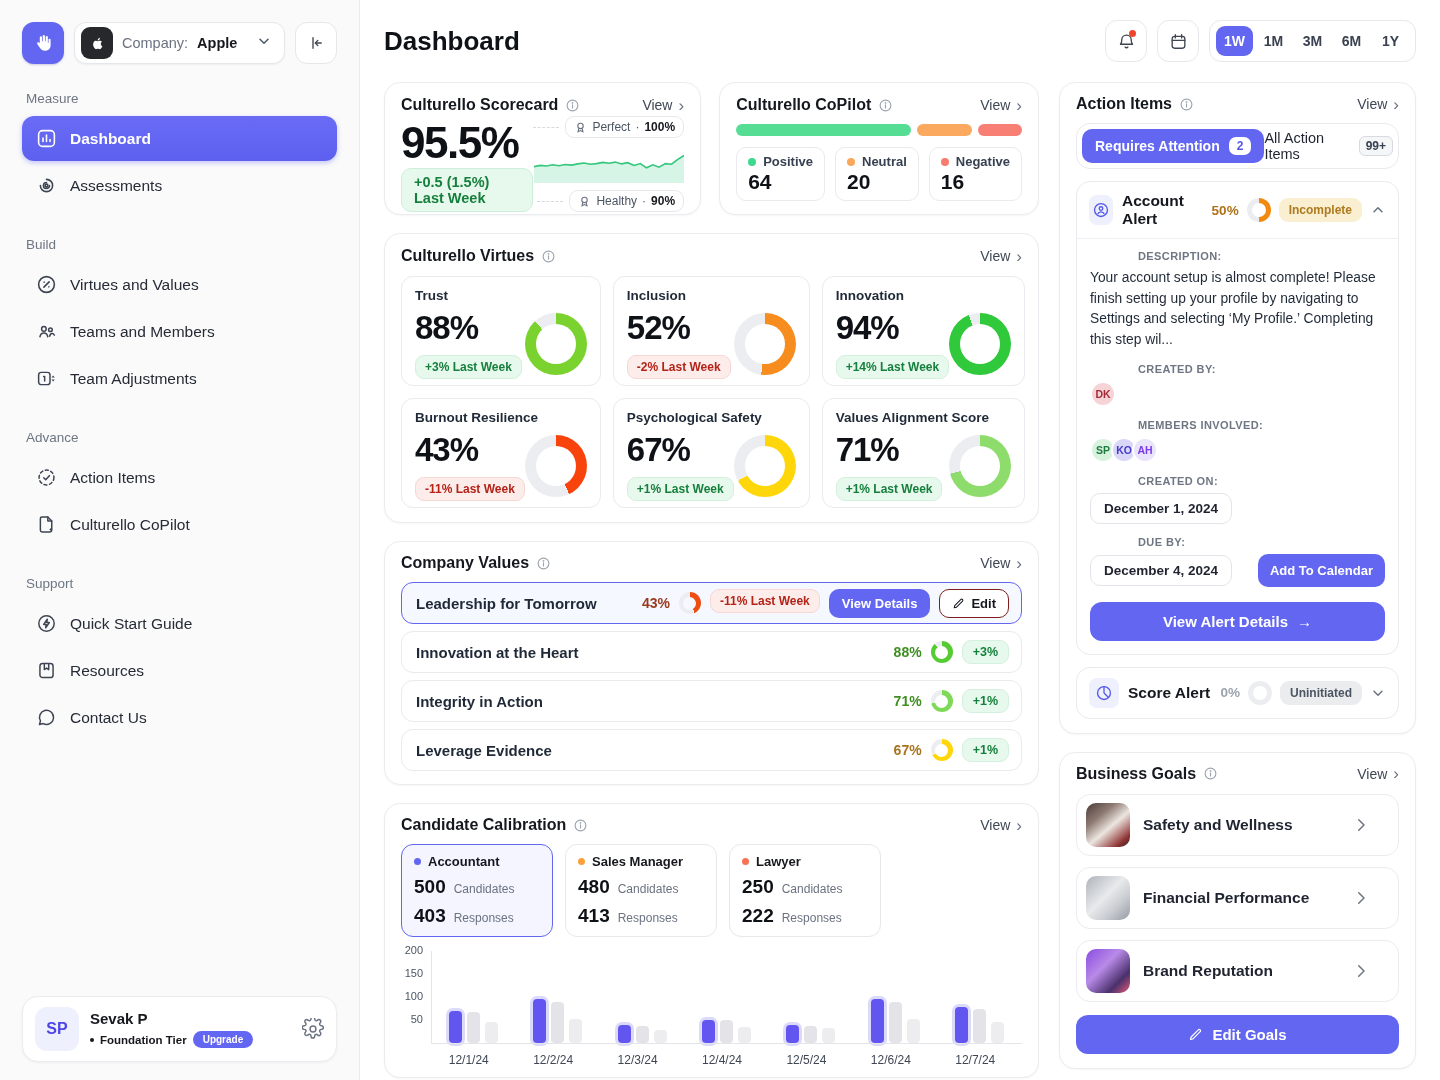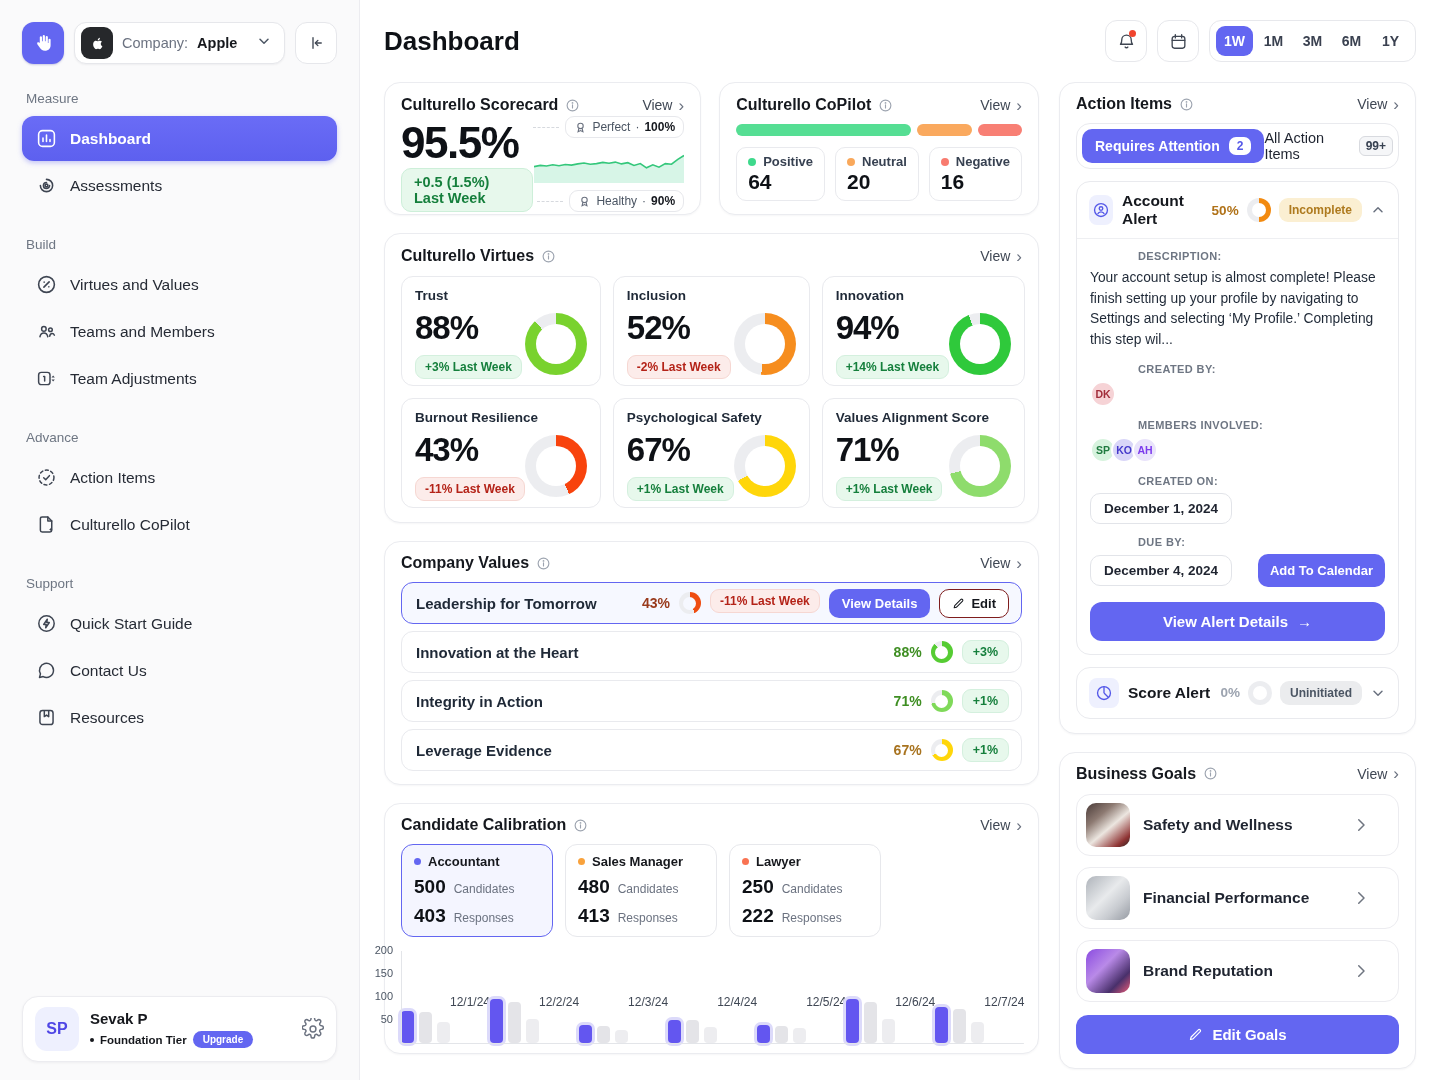--- a/index.html
+++ b/index.html
@@ -122,21 +122,21 @@
   .role-label { font-size:13px; font-weight:600; color:#16181D; }
   .role-stat { display:flex; align-items:baseline; gap:8px; margin-top:7px; }
   .role-num { font-size:19px; font-weight:700; color:#0E1116; }
   .role-cap { font-size:12px; color:#6B7280; }
   .chart-wrap { display:flex; margin-top:14px; }
   .yaxis { width:30px; position:relative; height:92px; }
   .ytick { position:absolute; right:8px; font-size:11px; color:#4B5563; }
   .plot { flex:1; position:relative; display:flex; justify-content:space-around; align-items:flex-start; }
   .baseline { position:absolute; left:0; right:0; top:92px; border-top:1.5px solid #E3E5E9; border-radius:2px; }
   .axisline { position:absolute; left:0; top:0; height:92px; border-left:1.5px solid #E3E5E9; }
-  .bgroup { display:flex; flex-direction:row; align-items:center; }
+  .bgroup { display:flex; flex-direction:column; align-items:flex-start; }
   .bars { display:flex; align-items:flex-end; gap:5px; height:92px; }
   .bar { width:13px; border-radius:4px; }
   .bar-accent { box-shadow:0 0 0 3px #DCDAFA; }
   .bxlab { font-size:12px; color:#3F4754; margin-top:10px; }
 
   
   .action-items { padding:12px 16px 14px; }
   .ai-tabs { border:1px solid #E9EAEE; border-radius:14px; padding:5px; display:flex; align-items:center; margin-top:10px; }
   .ai-tab-active { background:#6366F1; border-radius:10px; padding:8px 13px; display:flex; align-items:center; gap:9px; color:#fff; font-size:14px; font-weight:700; cursor:pointer; }
   .ai-tab-badge { background:#fff; color:#5558E8; font-size:12px; font-weight:700; border-radius:7px; padding:2px 8px; }
@@ -302,34 +302,34 @@
       <span class="nav-ico">
           <svg viewBox="0 0 24 24" fill="none" stroke="currentColor" stroke-width="1.7" stroke-linejoin="round">
             <circle cx="12" cy="12" r="8.8"></circle>
             <path d="M12.9 7l-4.1 6.1h2.9l-.6 3.9 4.1-6.1h-2.9z"></path>
           </svg>
         </span>
       <span>Quick Start Guide</span>
     </div>
     <div class="nav-item">
       <span class="nav-ico">
-          <svg viewBox="0 0 24 24" fill="none" stroke="currentColor" stroke-width="1.7" stroke-linecap="round" stroke-linejoin="round">
-            <path d="M20 11.8a8 8 0 1 0-14.9 4L4 20l4.2-1.1A8 8 0 0 0 20 11.8z"></path>
-          </svg>
-        </span>
-      <span>Contact Us</span>
-    </div>
-    <div class="nav-item">
-      <span class="nav-ico">
           <svg viewBox="0 0 24 24" fill="none" stroke="currentColor" stroke-width="1.7" stroke-linejoin="round">
             <rect x="4.5" y="4" width="15" height="16" rx="3"></rect>
             <path d="M9.5 4v7l2.5-1.8L14.5 11V4"></path>
           </svg>
         </span>
       <span>Resources</span>
+    </div>
+    <div class="nav-item">
+      <span class="nav-ico">
+          <svg viewBox="0 0 24 24" fill="none" stroke="currentColor" stroke-width="1.7" stroke-linecap="round" stroke-linejoin="round">
+            <path d="M20 11.8a8 8 0 1 0-14.9 4L4 20l4.2-1.1A8 8 0 0 0 20 11.8z"></path>
+          </svg>
+        </span>
+      <span>Contact Us</span>
     </div>
 
     <div class="profile-card">
       <div class="profile-avatar">SP</div>
       <div>
         <div class="profile-name">Sevak P</div>
         <div class="tier-row">
           <span class="tier-dot"></span>
           <span class="tier-label">Foundation Tier</span>
           <span class="upgrade-pill">Upgrade</span>

